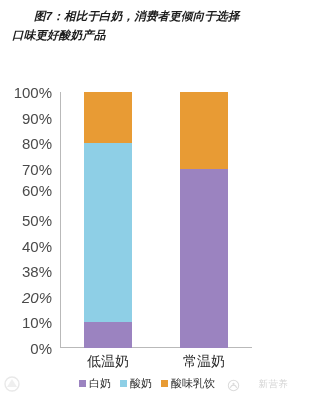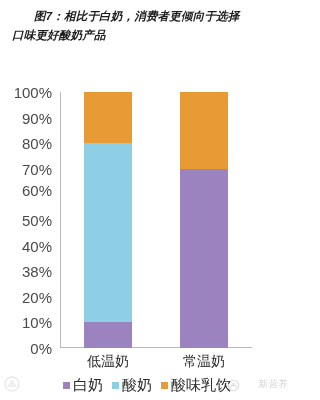--- a/index.html
+++ b/index.html
@@ -129,21 +129,21 @@
     align-items: center;
     gap: 3px;
   }
   .legend-swatch {
     width: 7px;
     height: 7px;
     display: inline-block;
     flex: 0 0 auto;
   }
   .legend-label {
-    font-size: 15px;
+    font-size: 11px;
     color: #2b2b2b;
     white-space: nowrap;
   }
 
   
   #watermark {
     position: absolute;
     right: 6px;
     top: 378px;
     display: flex;
@@ -185,21 +185,21 @@
 
   <div id="y-axis-labels">
       <div class="y-tick" style="top: 0px;">100%</div>
       <div class="y-tick" style="top: 25.6px;">90%</div>
       <div class="y-tick" style="top: 51.2px;">80%</div>
       <div class="y-tick" style="top: 76.8px;">70%</div>
       <div class="y-tick" style="top: 98px;">60%</div>
       <div class="y-tick" style="top: 128px;">50%</div>
       <div class="y-tick" style="top: 153.6px;">40%</div>
       <div class="y-tick" style="top: 179.2px;">38%</div>
-      <div class="y-tick" style="top: 204.8px;">20%</div>
+      <div class="y-tick" style="top: 204.8px; font-style: italic;">20%</div>
       <div class="y-tick" style="top: 230.4px;">10%</div>
       <div class="y-tick" style="top: 256px;">0%</div>
     </div>
 
   <div id="plot-box"></div>
 
   <div id="bars-layer">
       <div class="bar-group" style="left: 24px; width: 48px;">
         <div class="bar-stack">
           <div class="seg" title="低温奶 · 白奶 · 10%" style="background: rgb(155, 131, 192); height: 25.6px; bottom: 0px;"></div>

